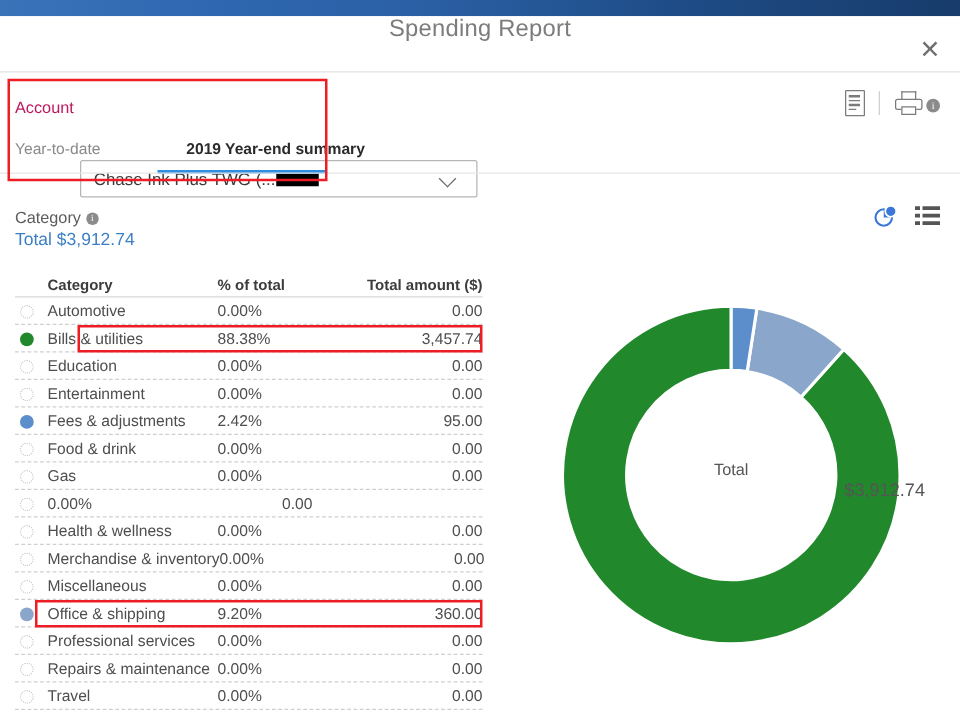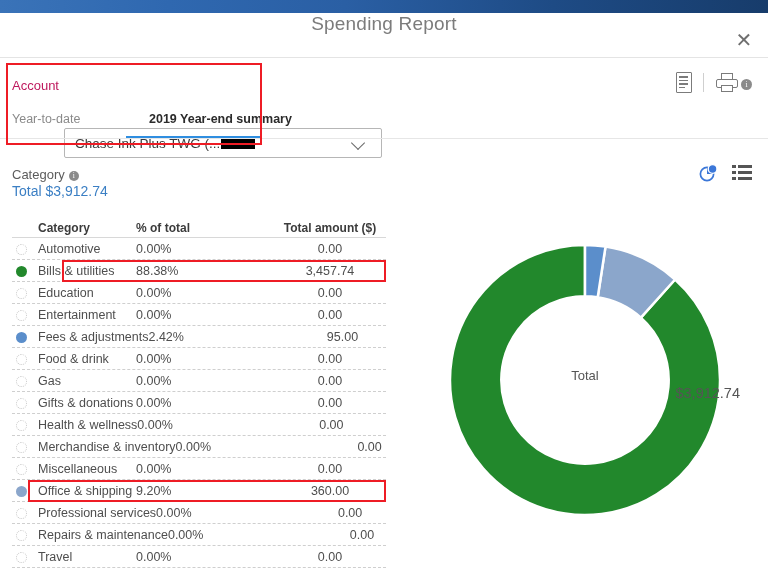--- a/index.html
+++ b/index.html
@@ -156,21 +156,21 @@
   .trow.head {
     height:20px; border-bottom:1px solid #d8d8d8;
   }
   .c-dot { width:26px; flex:0 0 26px; position:relative; height:22px; }
   .c-dot .d {
     position:absolute; left:4px; top:6px; width:11px; height:11px; border-radius:50%;
   }
   .c-dot .d.empty { border:1.5px dotted #c8c8c8; background:transparent; }
   .c-name { flex:1; font-size:12.5px; color:#4e4e4e; white-space:nowrap; }
   .c-pct  { width:100px; flex:0 0 100px; font-size:12.5px; color:#4e4e4e; }
-  .c-amt  { width:112px; flex:0 0 112px; text-align:center; font-size:12.5px; color:#4e4e4e;margin-left:38px; }
+  .c-amt  { width:112px; flex:0 0 112px; text-align:right; font-size:12.5px; color:#4e4e4e; }
   .trow.head .c-name, .trow.head .c-pct, .trow.head .c-amt {
     font-weight:bold; color:#3c3c3c; font-size:12px;
   }
 
   
   .redbox {
     position:absolute; border:2px solid #ee1c25; pointer-events:none; z-index:30;
   }
   #rb-account { left:6px;  top:63px;  width:256px; height:82px; }
   #rb-bills   { left:62px; top:260px; width:324px; height:22px; }
@@ -320,21 +320,20 @@
             <div class="d empty"></div>
           </div>
           <div class="c-name">Gas</div>
           <div class="c-pct">0.00%</div>
           <div class="c-amt">0.00</div>
         </div>
         <div class="trow">
           <div class="c-dot">
             <div class="d empty"></div>
           </div>
-          <div class="c-name">Gifts &amp; donations</div>
           <div class="c-pct">0.00%</div>
           <div class="c-amt">0.00</div>
         </div>
         <div class="trow">
           <div class="c-dot">
             <div class="d empty"></div>
           </div>
           <div class="c-name">Health &amp; wellness</div>
           <div class="c-pct">0.00%</div>
           <div class="c-amt">0.00</div>

